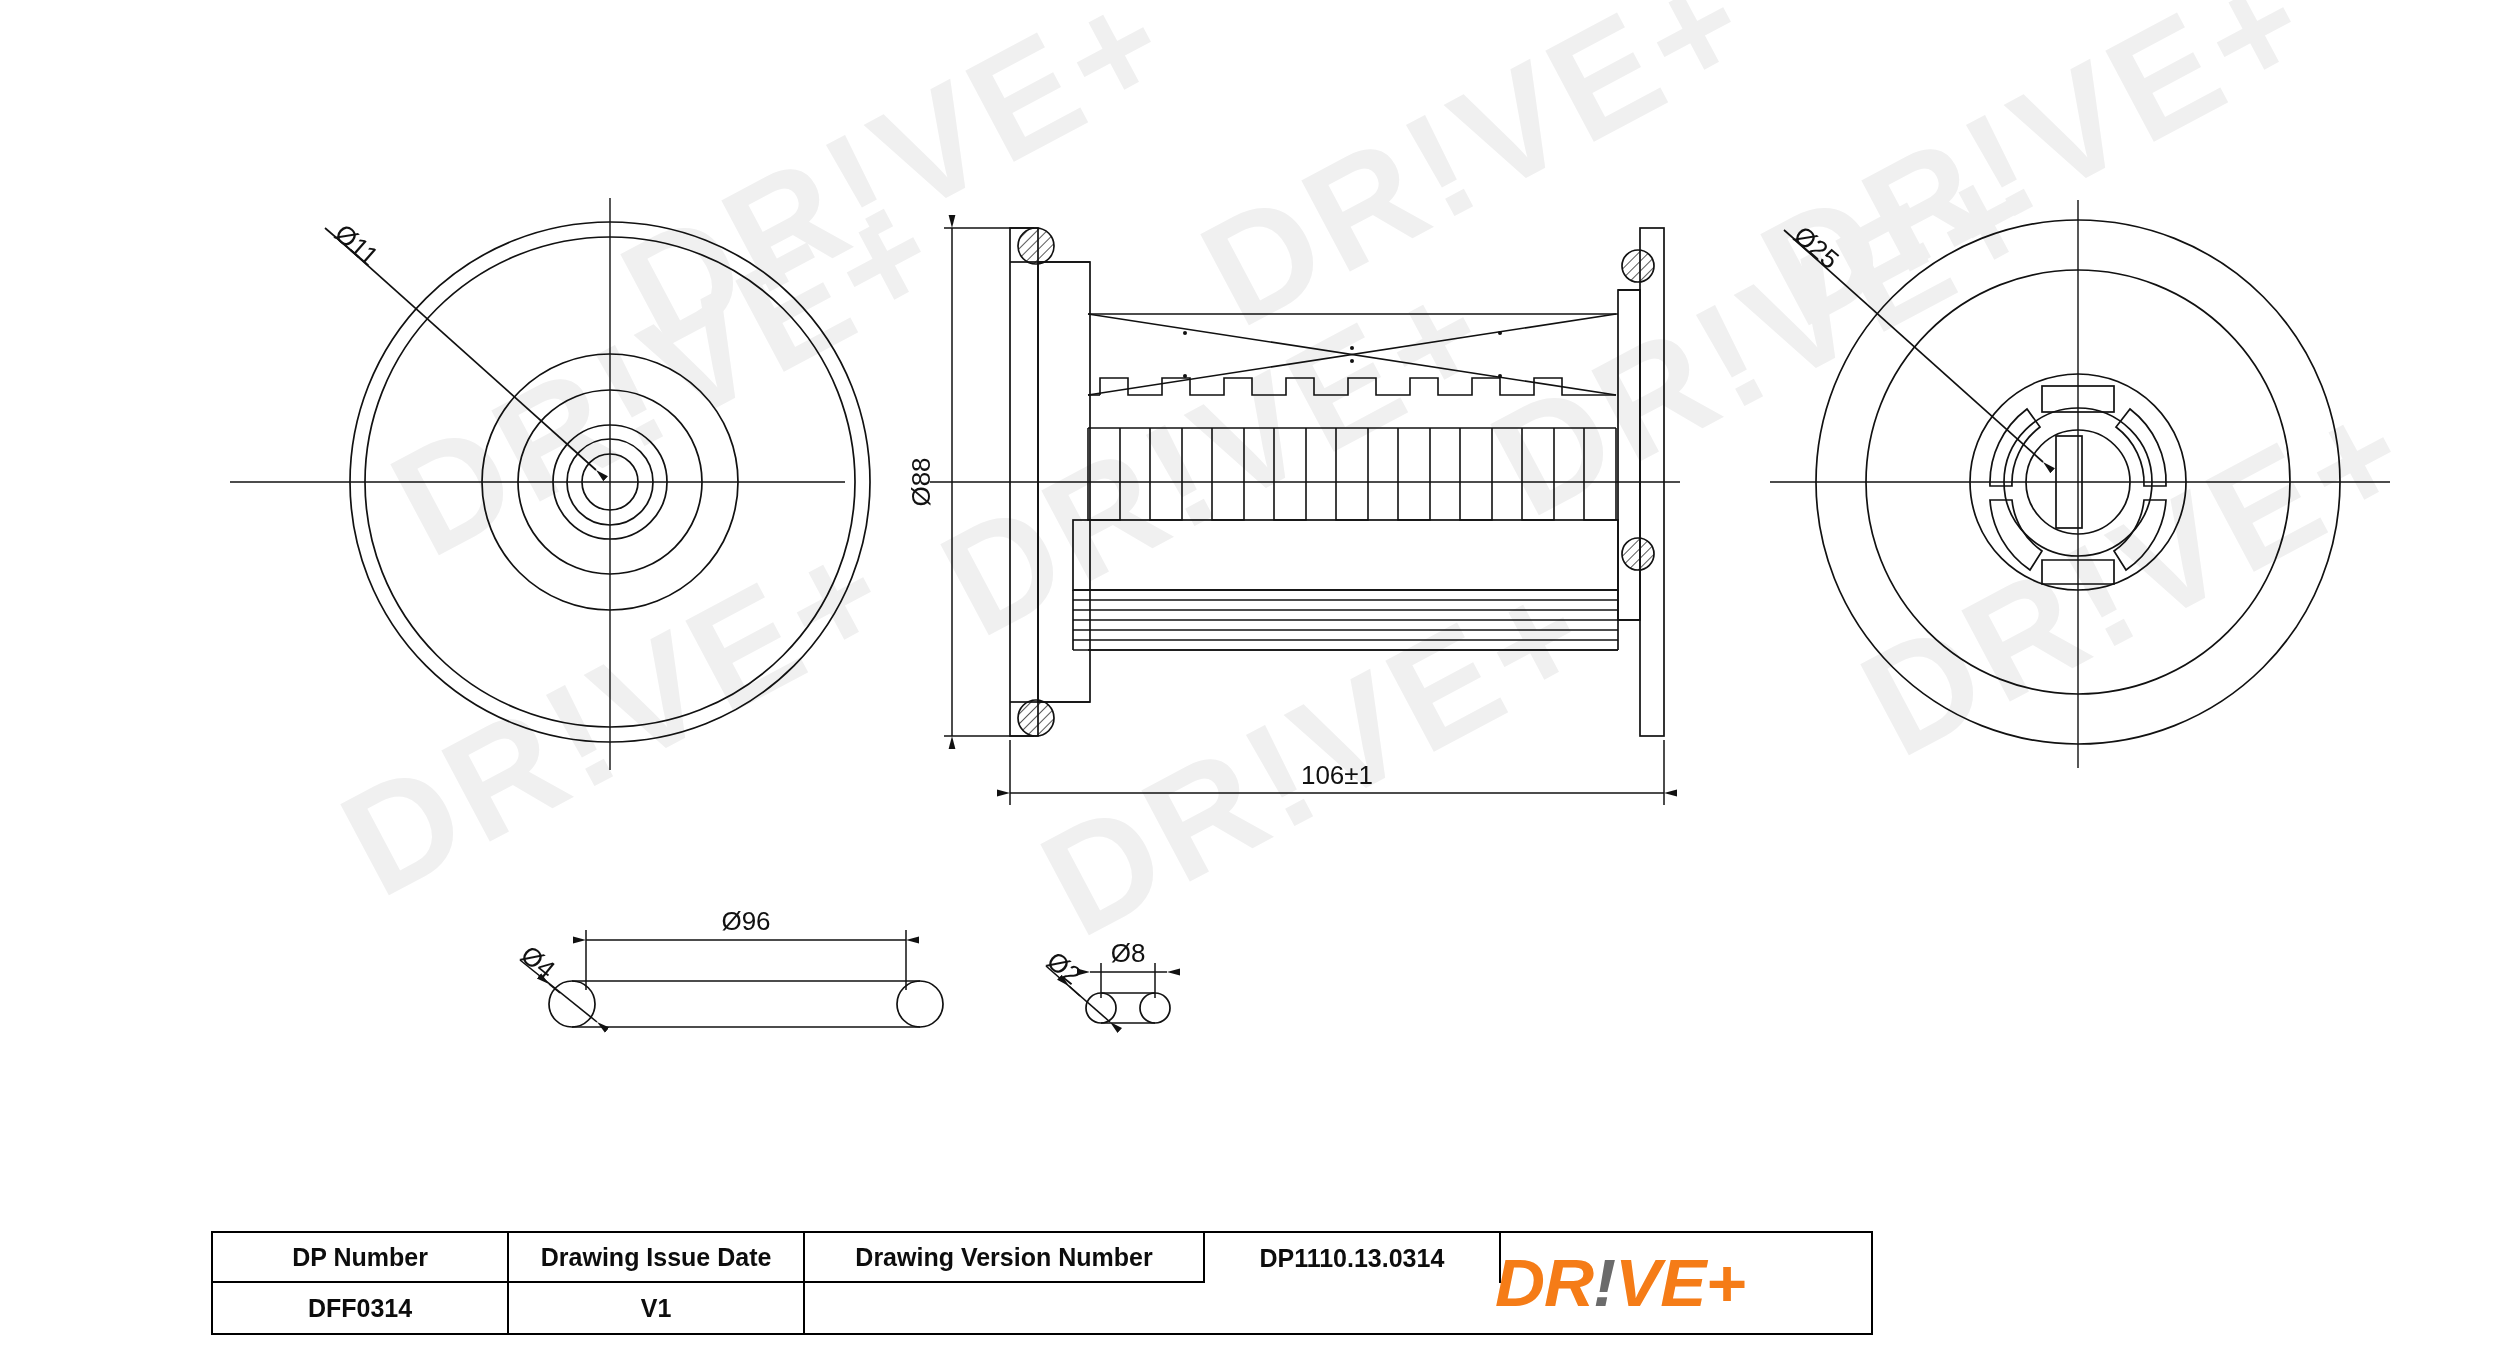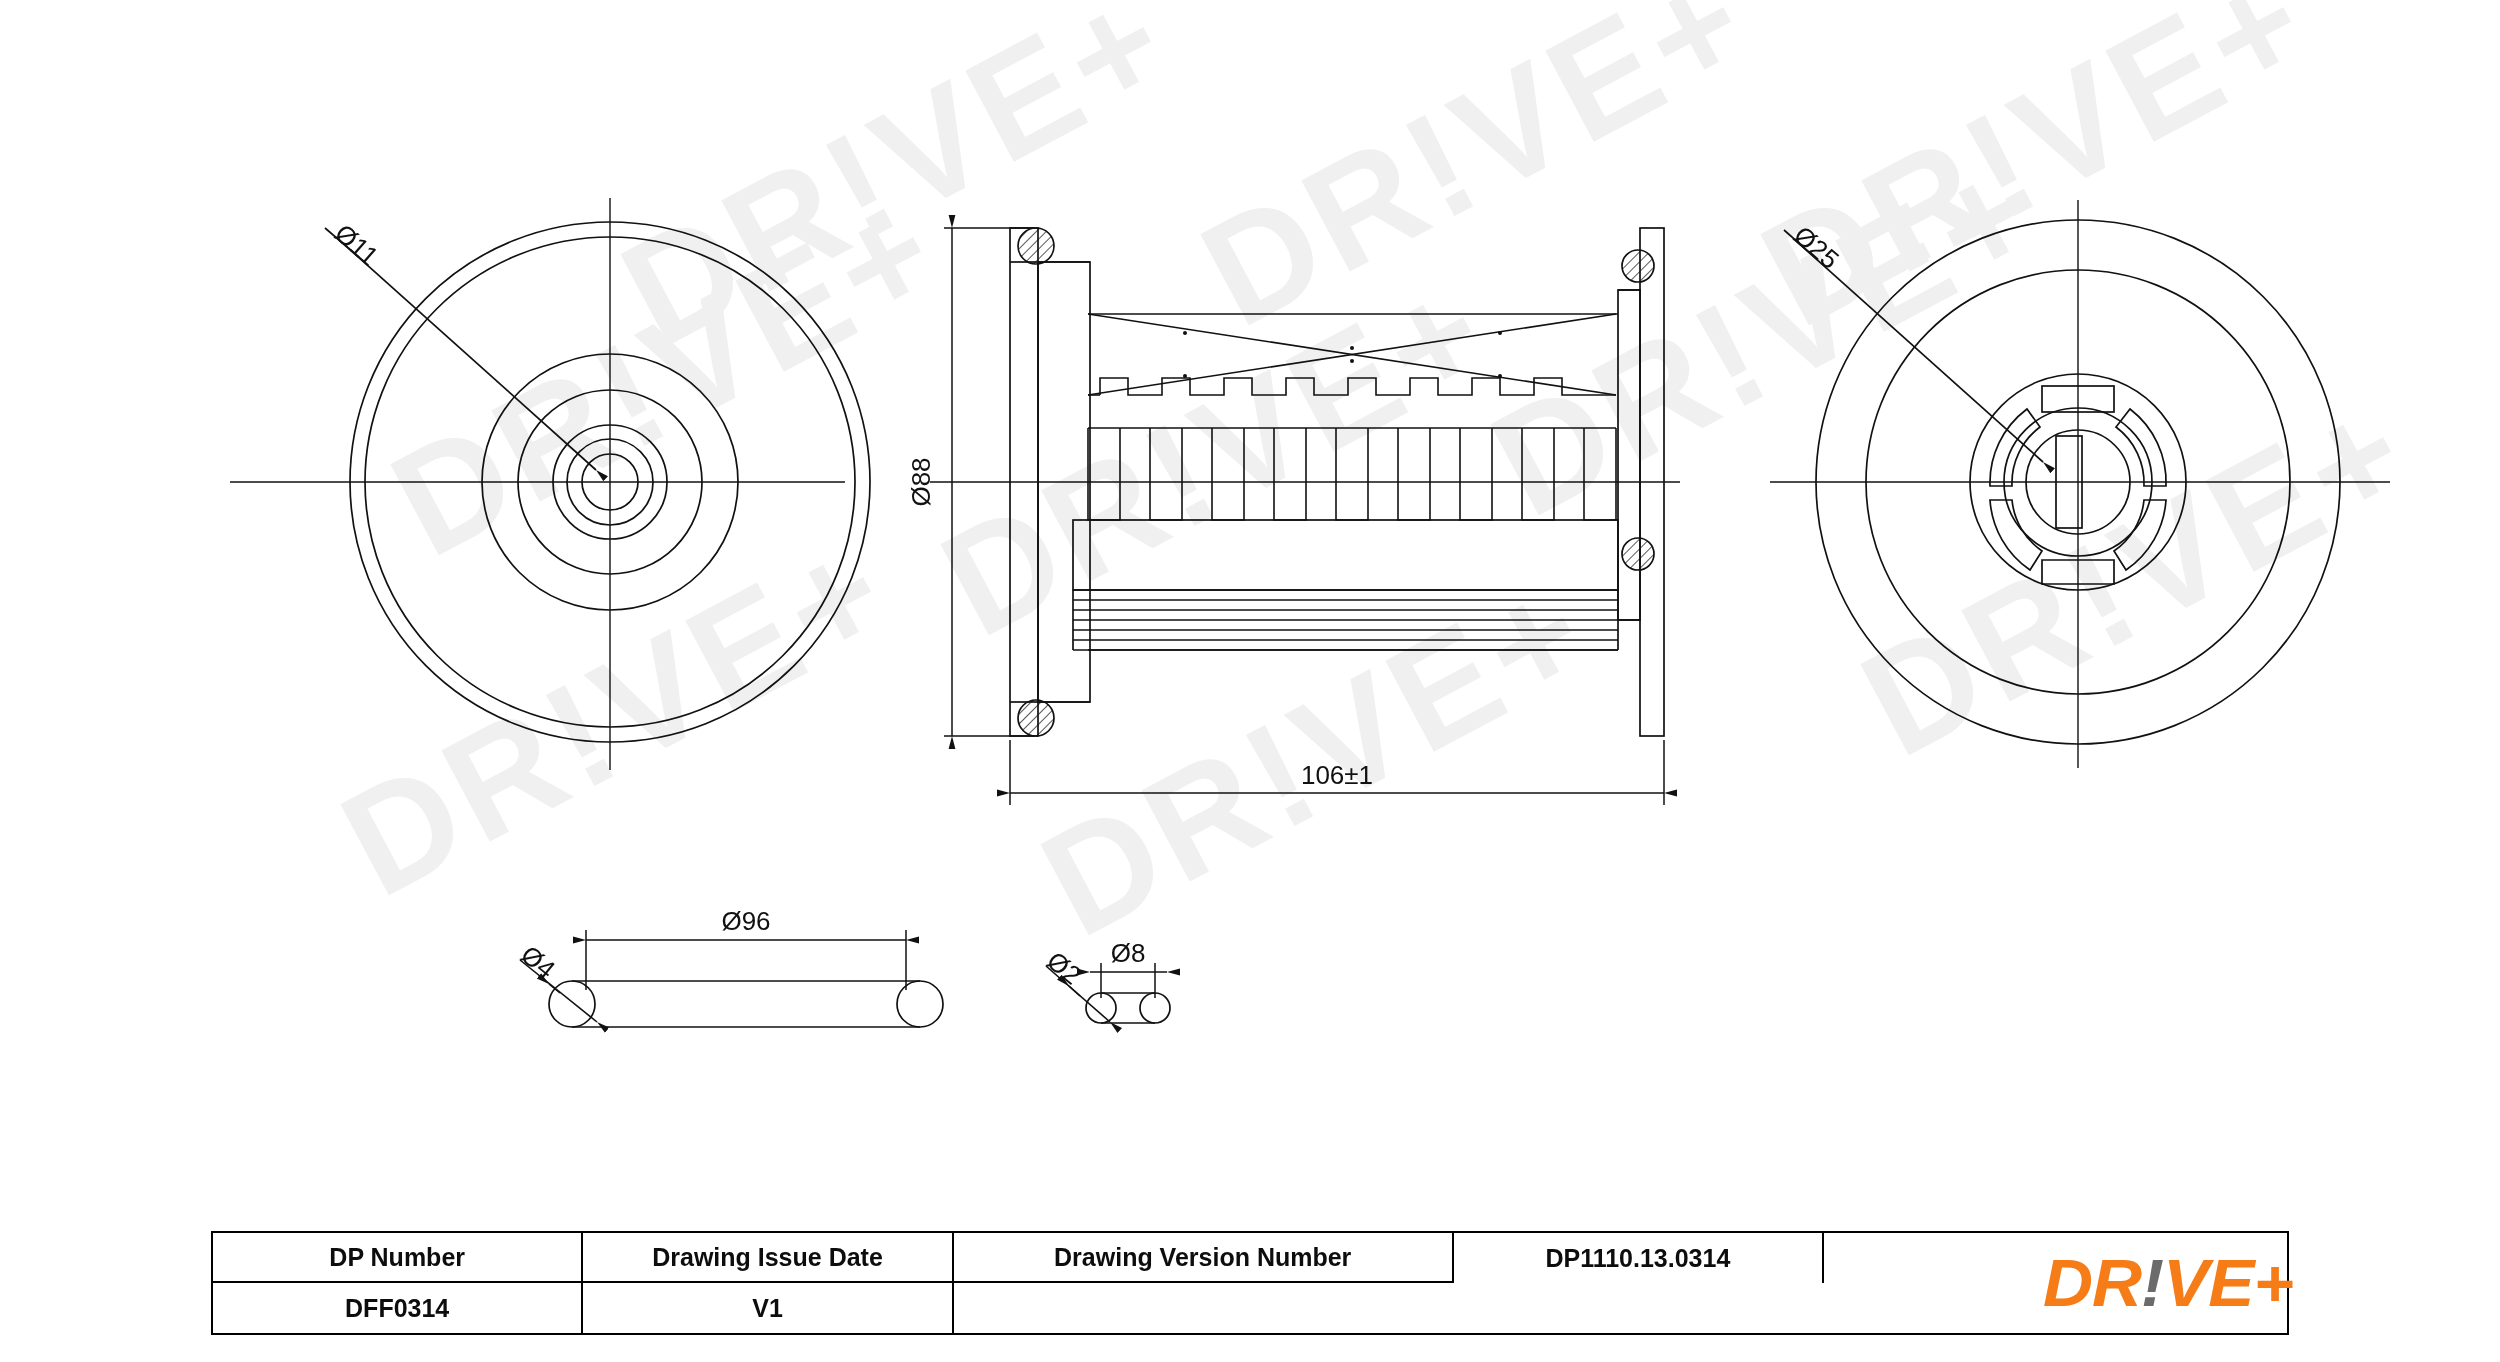--- a/index.html
+++ b/index.html
@@ -35,21 +35,21 @@
     font-family: "Liberation Sans", sans-serif;
     font-weight: bold;
     font-size: 150px;
     letter-spacing: 6px;
   }
   
   #title-block {
     position: absolute;
     left: 211px;
     top: 1231px;
-    width: 2078px;
+    width: 1662px;
     height: 104px;
     border: 2px solid #000;
     box-sizing: border-box;
     display: grid;
     grid-template-columns: 1fr 1fr 1.35fr 1fr 1.25fr;
     grid-template-rows: 1fr 1fr;
     background: #fff;
   }
   .tb-cell {
     border-right: 2px solid #000;
@@ -68,21 +68,21 @@
   .tb-val {
     font-size: 25px;
   }
   .tb-logo {
     grid-row: 1 / span 2;
     grid-column: 5;
     border-right: none;
     position: relative;
     display: flex;
     align-items: center;
-    justify-content: flex-end;
+    justify-content: flex-start;
   }
   #brand-logo {
     display: flex;
     align-items: center;
     justify-content: center;
     font-weight: bold;
     font-style: italic;
     font-size: 66px;
     line-height: 1;
     letter-spacing: -1px;

